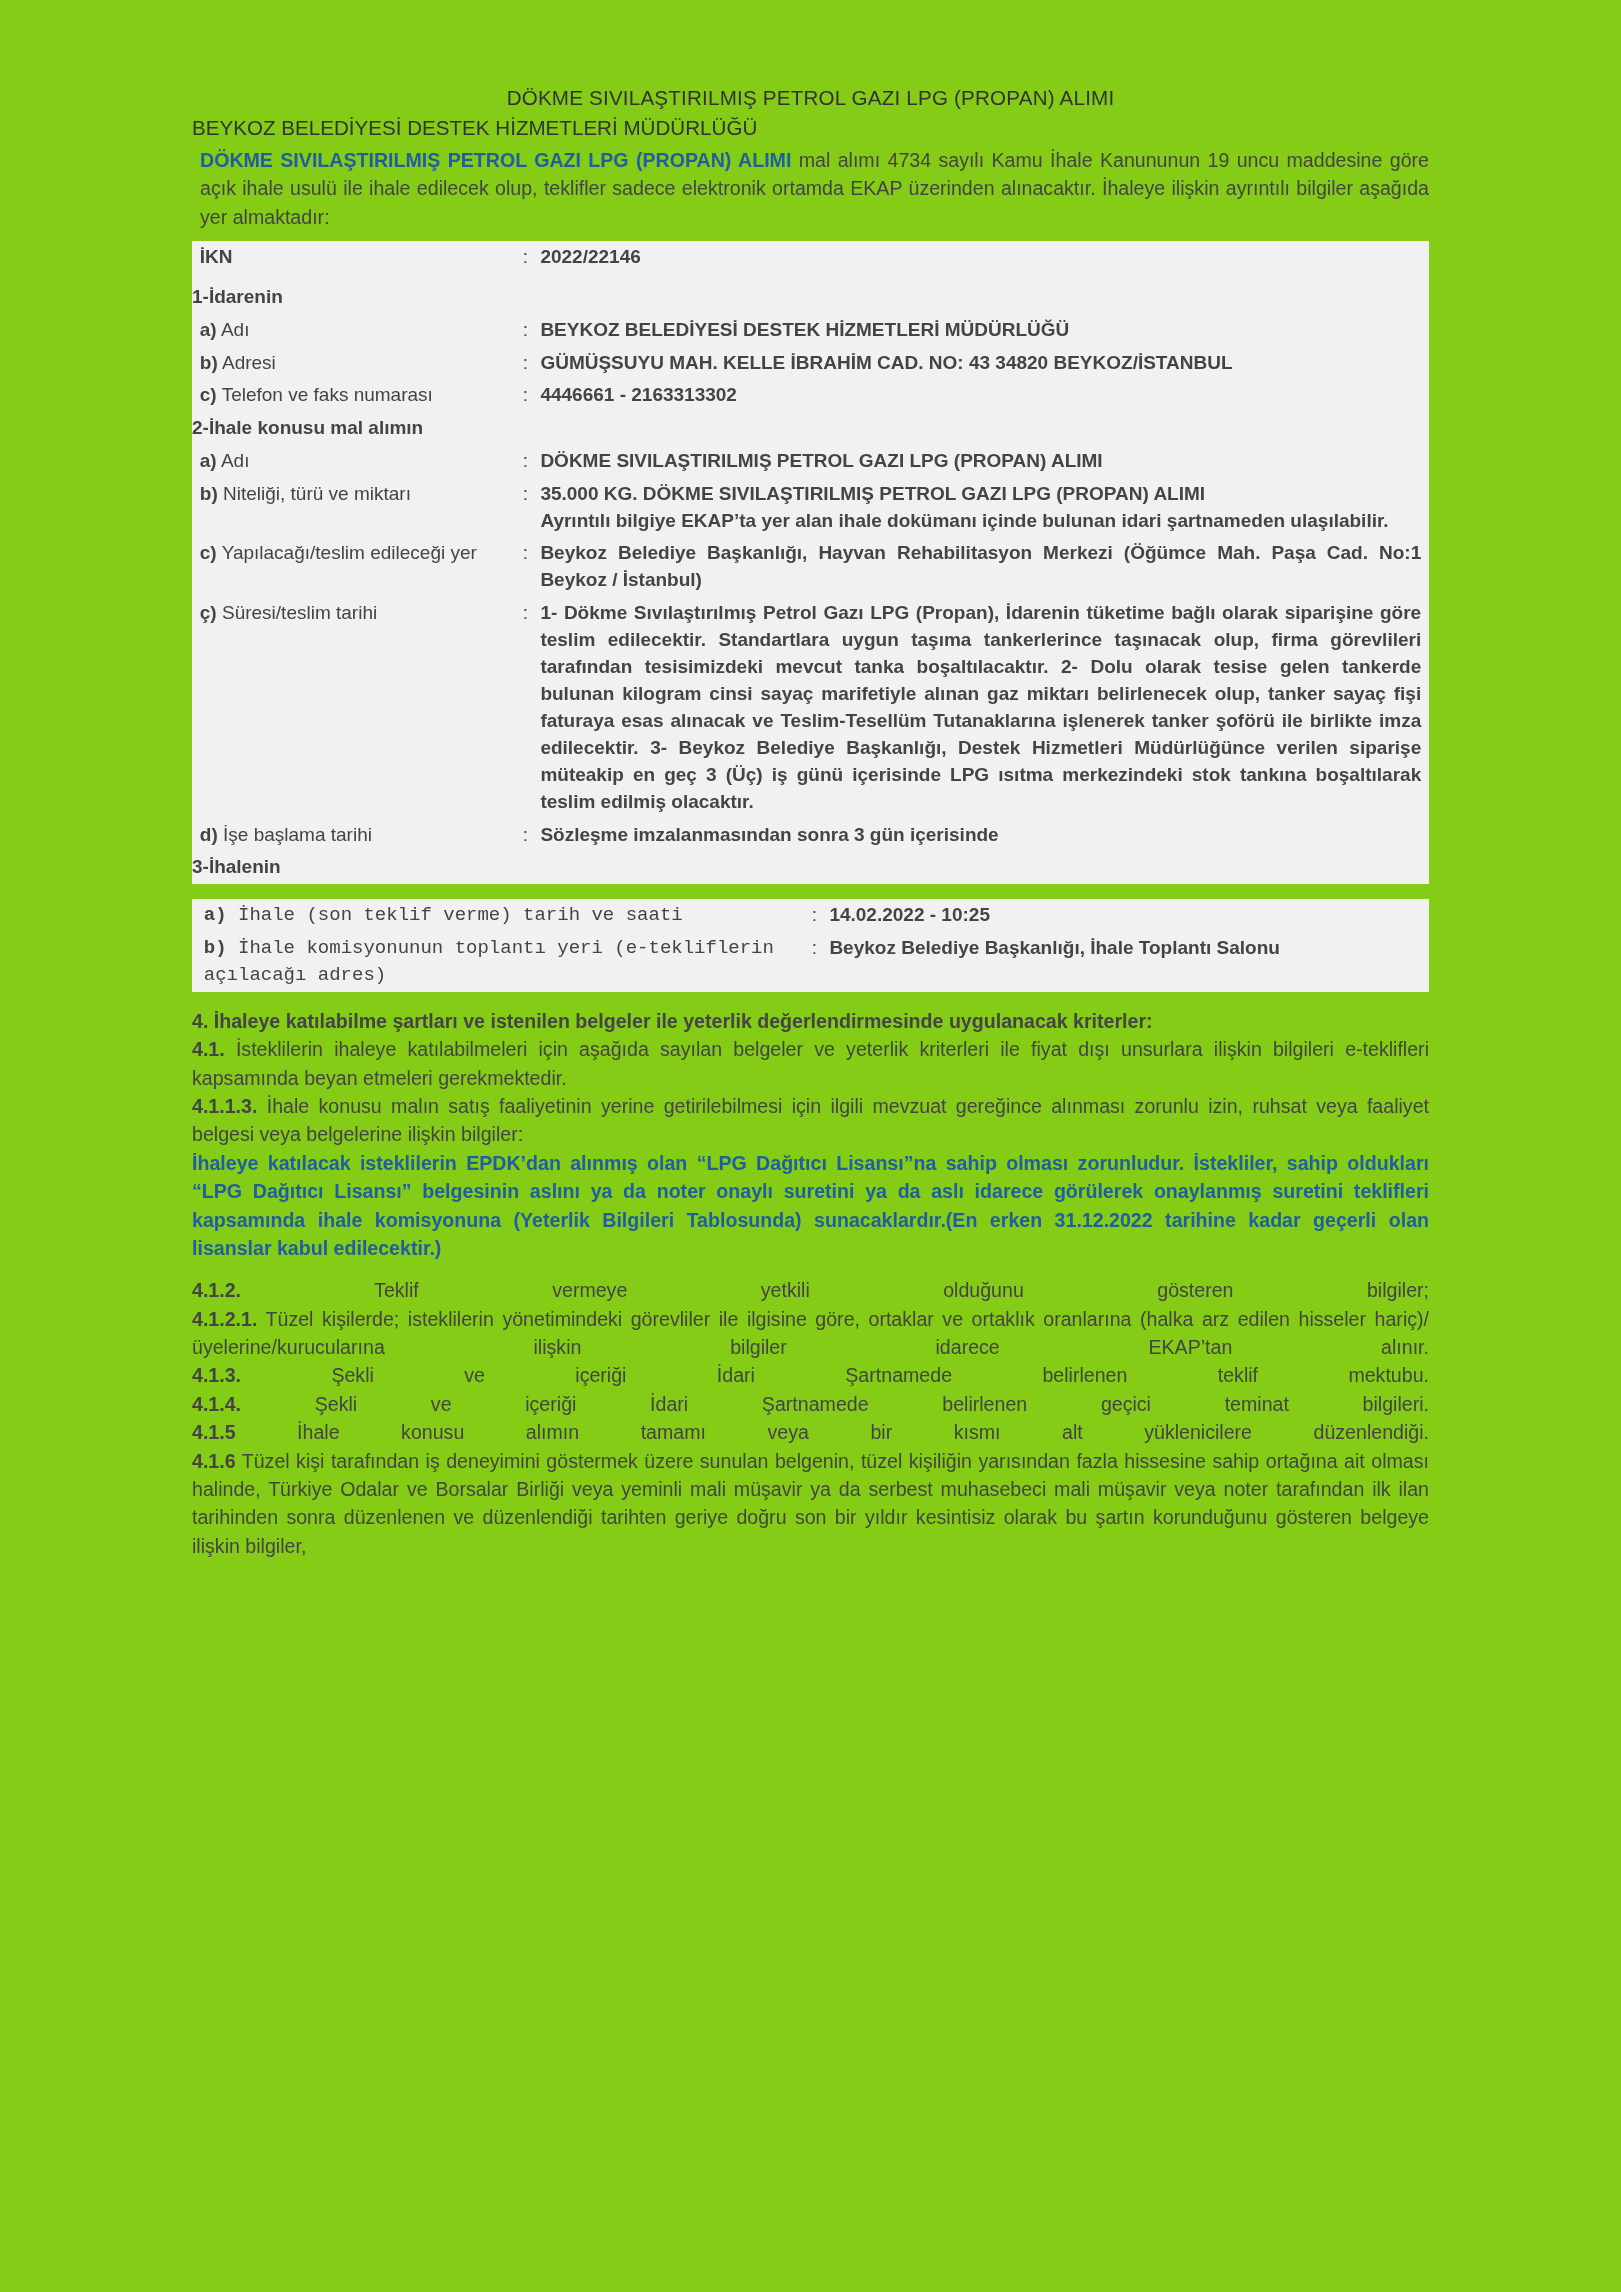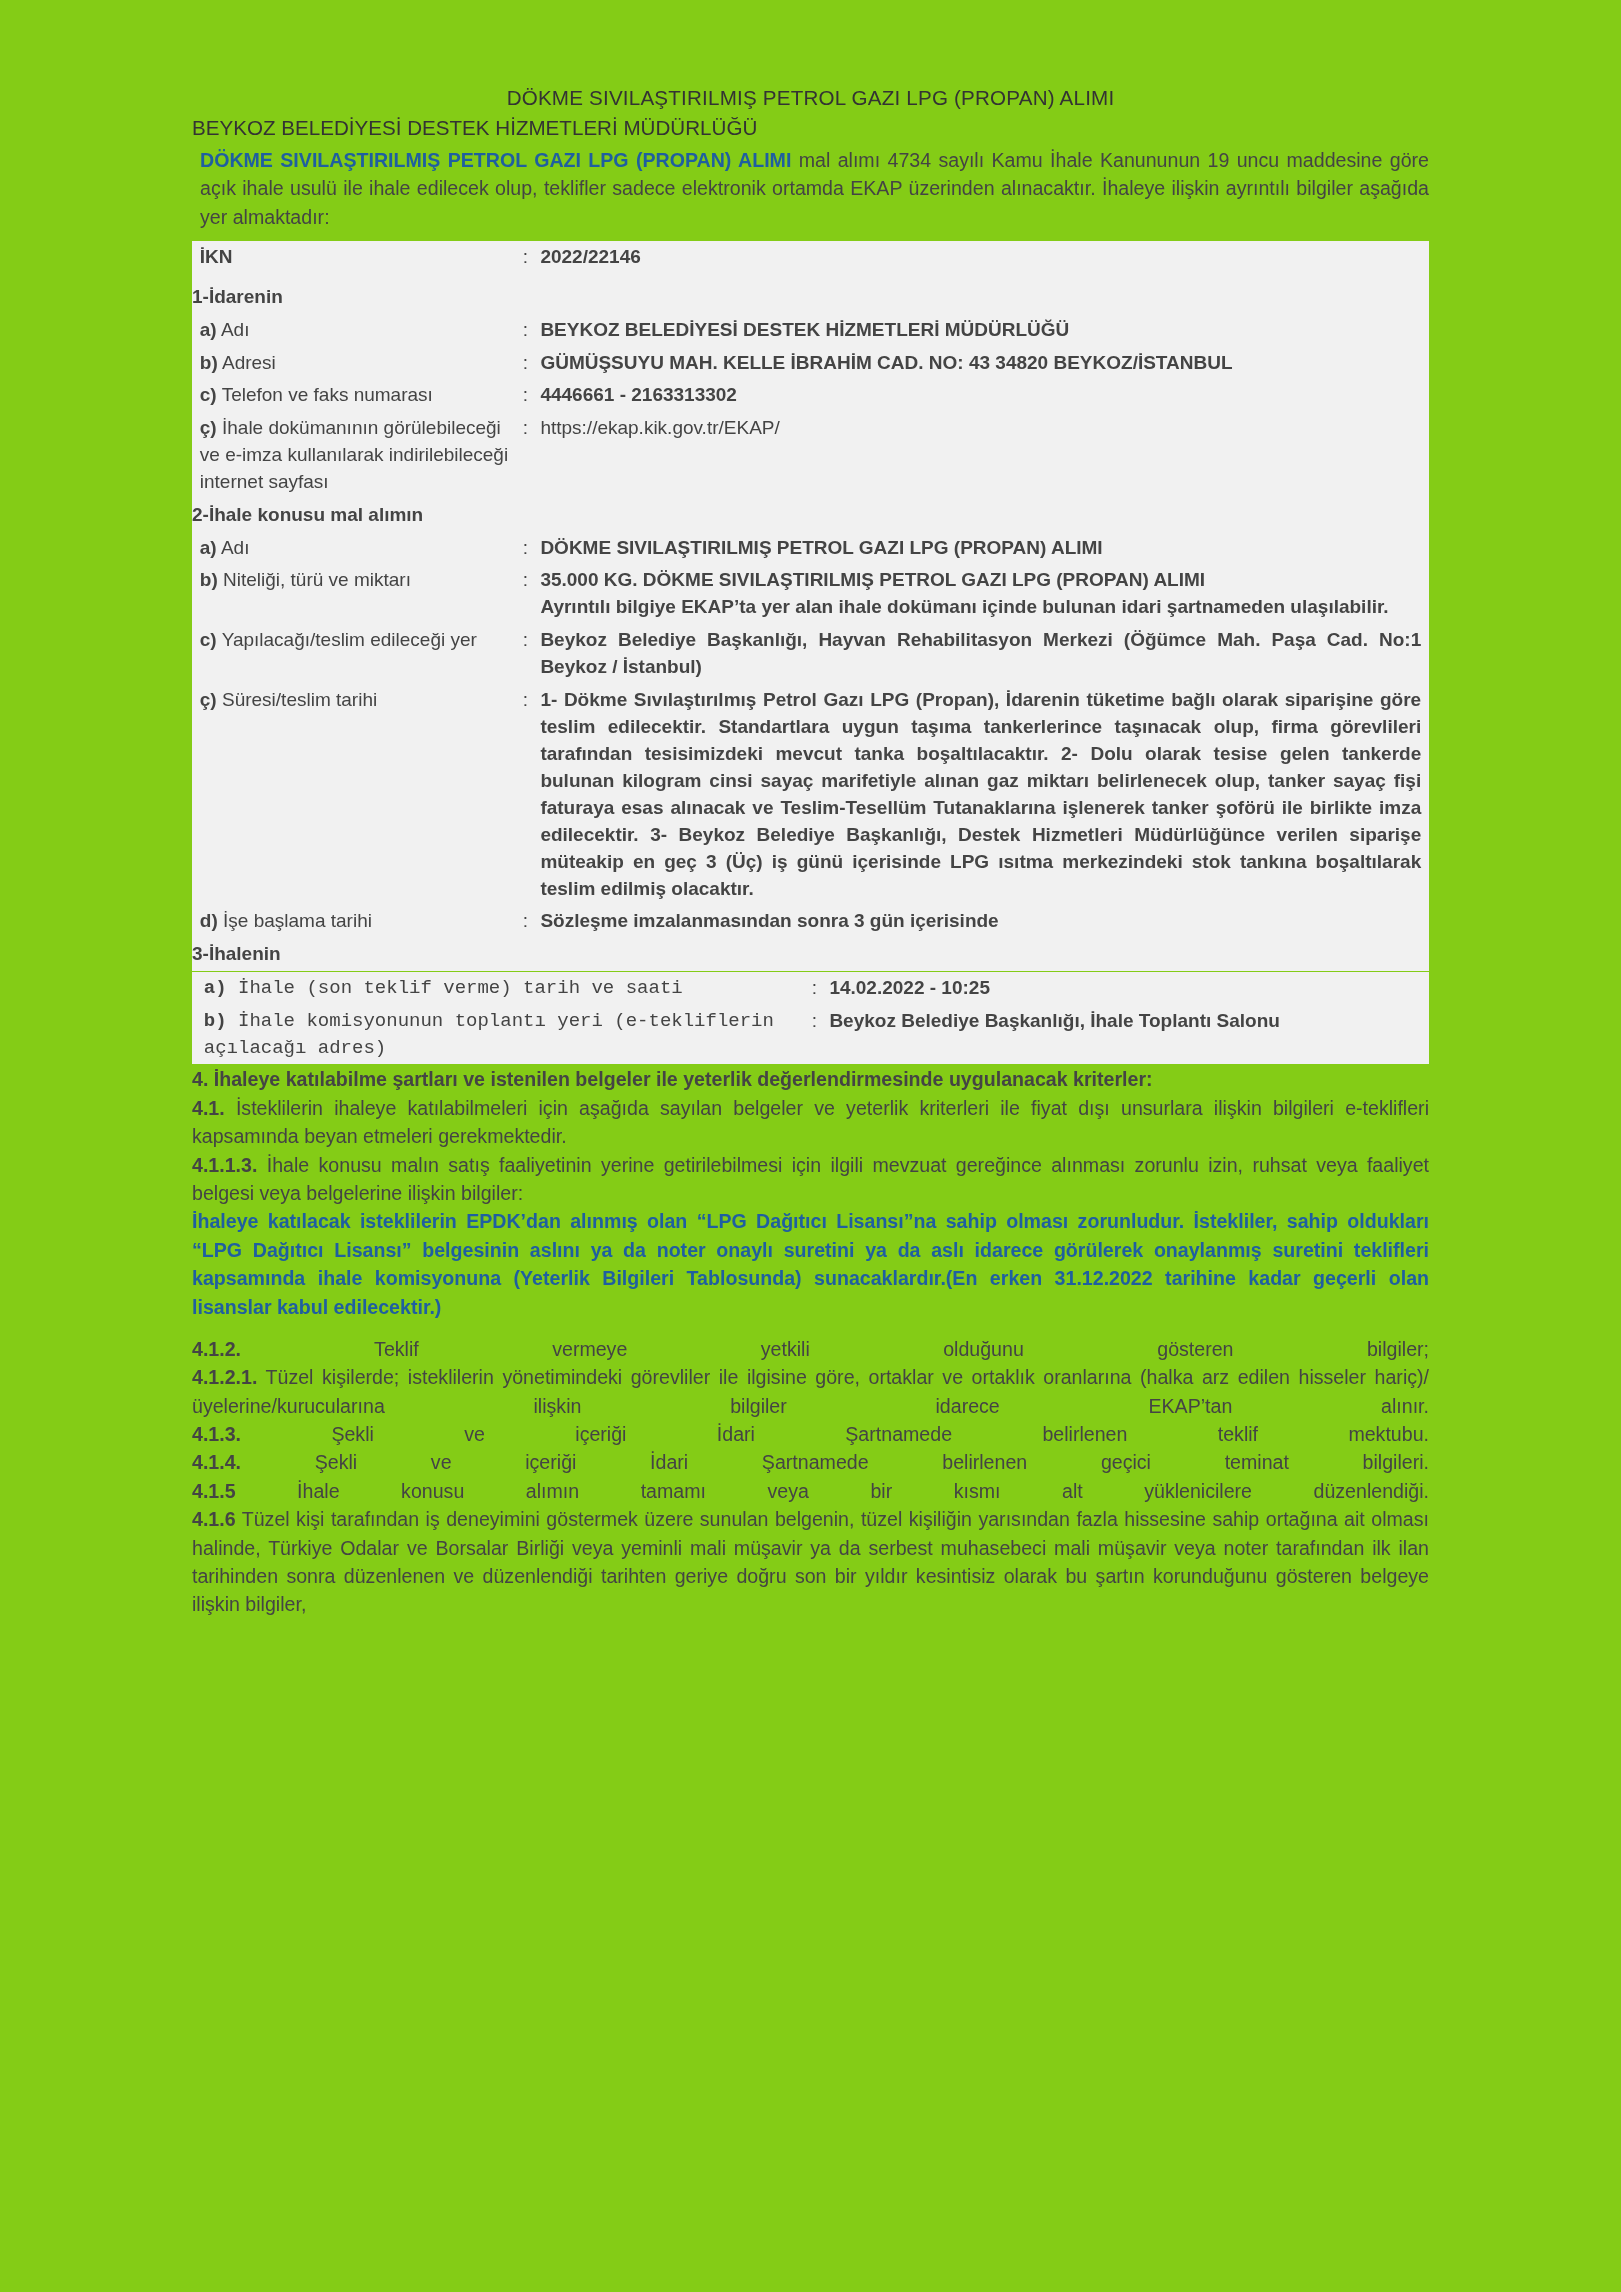--- a/index.html
+++ b/index.html
@@ -93,21 +93,21 @@
   .para.blue {
     color: #1f5fa0;
     font-weight: bold;
   }
   .block-gap { height: 13.7px; }
   .just-spread {
     text-align: justify;
     text-align-last: justify;
   }
   .tight { margin: 0; }
-  .tbl-wrap { margin-bottom: 1px; }
+  .tbl-wrap { margin-bottom: 15px; }
   .narrow-lab { width: 608px; font-family: Liberation Mono, monospace; }
   .pad-left-12 { padding-left: 11.8px !important; }
 </style>
 </head>
 <body>
 
 <div class="page">
 
   <div class="doc-title">DÖKME SIVILAŞTIRILMIŞ PETROL GAZI LPG (PROPAN) ALIMI</div>
   <div class="org-line">BEYKOZ BELEDİYESİ DESTEK HİZMETLERİ MÜDÜRLÜĞÜ</div>
@@ -142,25 +142,20 @@
         <td class="colon-col">:</td>
         <td class="val-col value">GÜMÜŞSUYU MAH. KELLE İBRAHİM CAD. NO: 43 34820 BEYKOZ/İSTANBUL</td>
       </tr>
 
       <tr class="shade">
         <td class="lab-col"><b>c)</b><span> Telefon ve faks numarası</span></td>
         <td class="colon-col">:</td>
         <td class="val-col value">4446661 - 2163313302</td>
       </tr>
 
-      <tr class="shade">
-        <td class="lab-col"><b>ç)</b><span> İhale dokümanının görülebileceği ve e-imza kullanılarak indirilebileceği internet sayfası</span></td>
-        <td class="colon-col">:</td>
-        <td class="val-col value value-plain">https://ekap.kik.gov.tr/EKAP/</td>
-      </tr>
 
       <tr class="shade">
         <td class="section-head" colspan="3">2-İhale konusu mal alımın</td>
       </tr>
 
       <tr class="shade">
         <td class="lab-col"><b>a)</b><span> Adı</span></td>
         <td class="colon-col">:</td>
         <td class="val-col value">DÖKME SIVILAŞTIRILMIŞ PETROL GAZI LPG (PROPAN) ALIMI</td>
       </tr>

